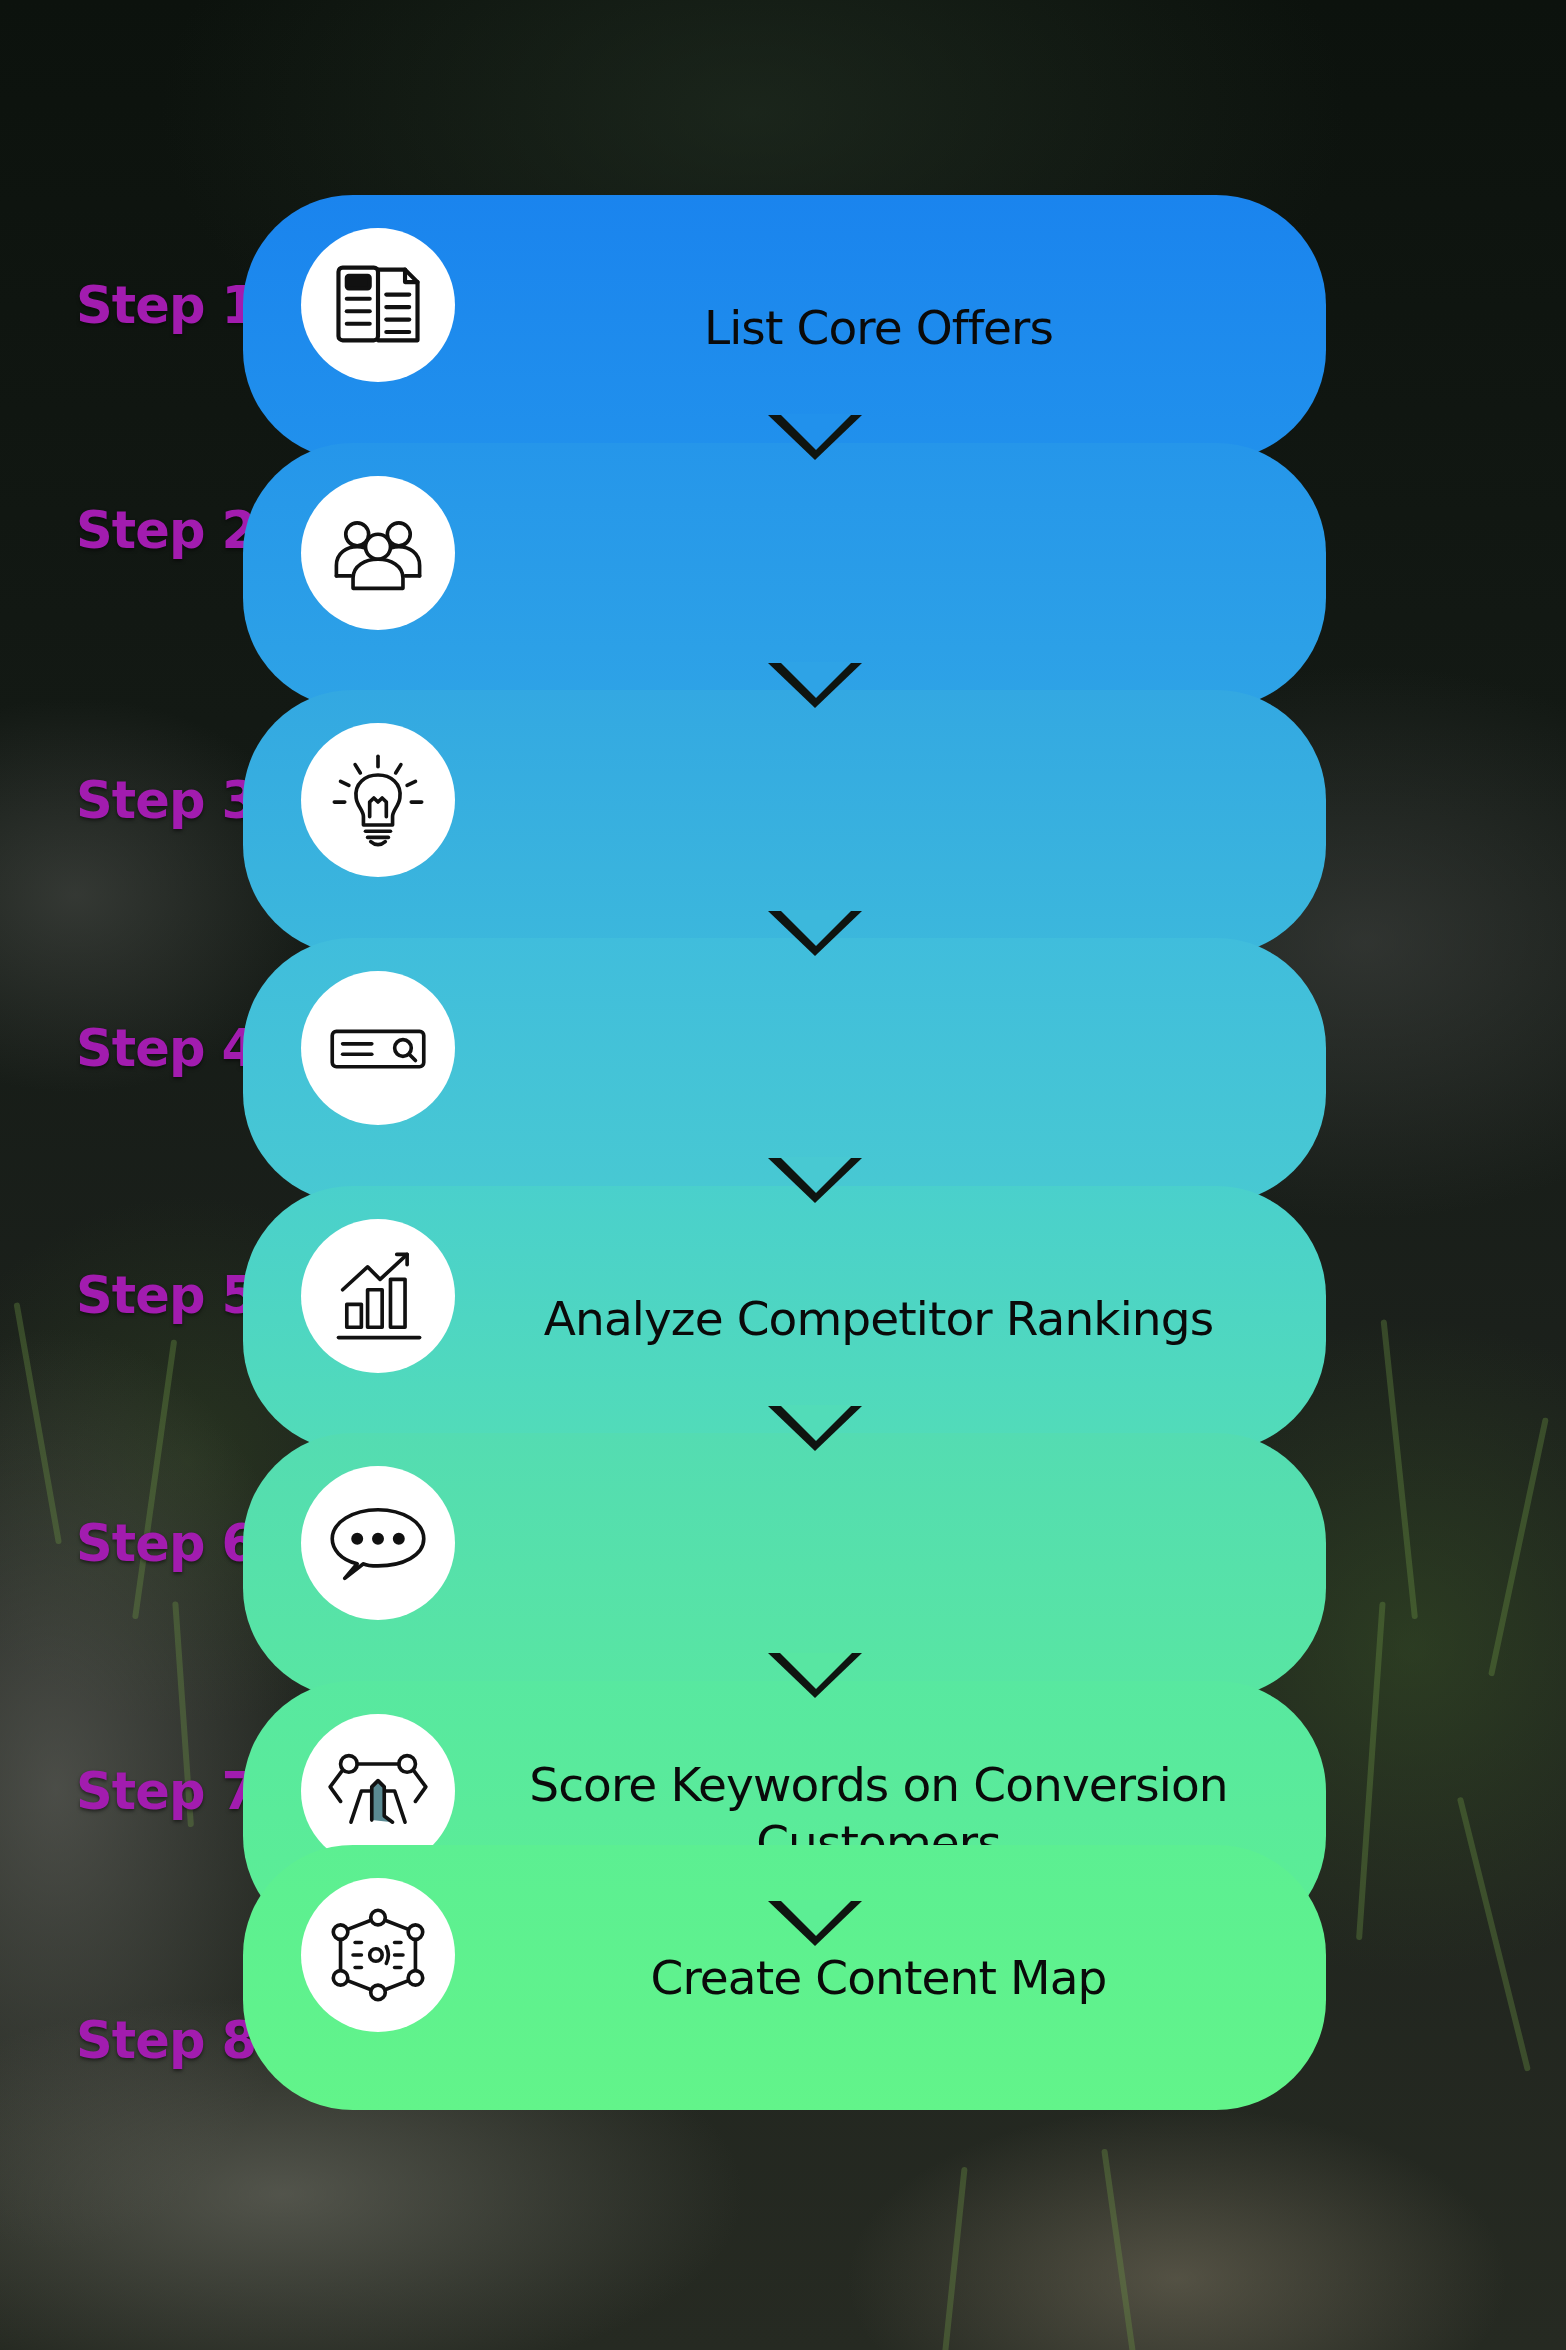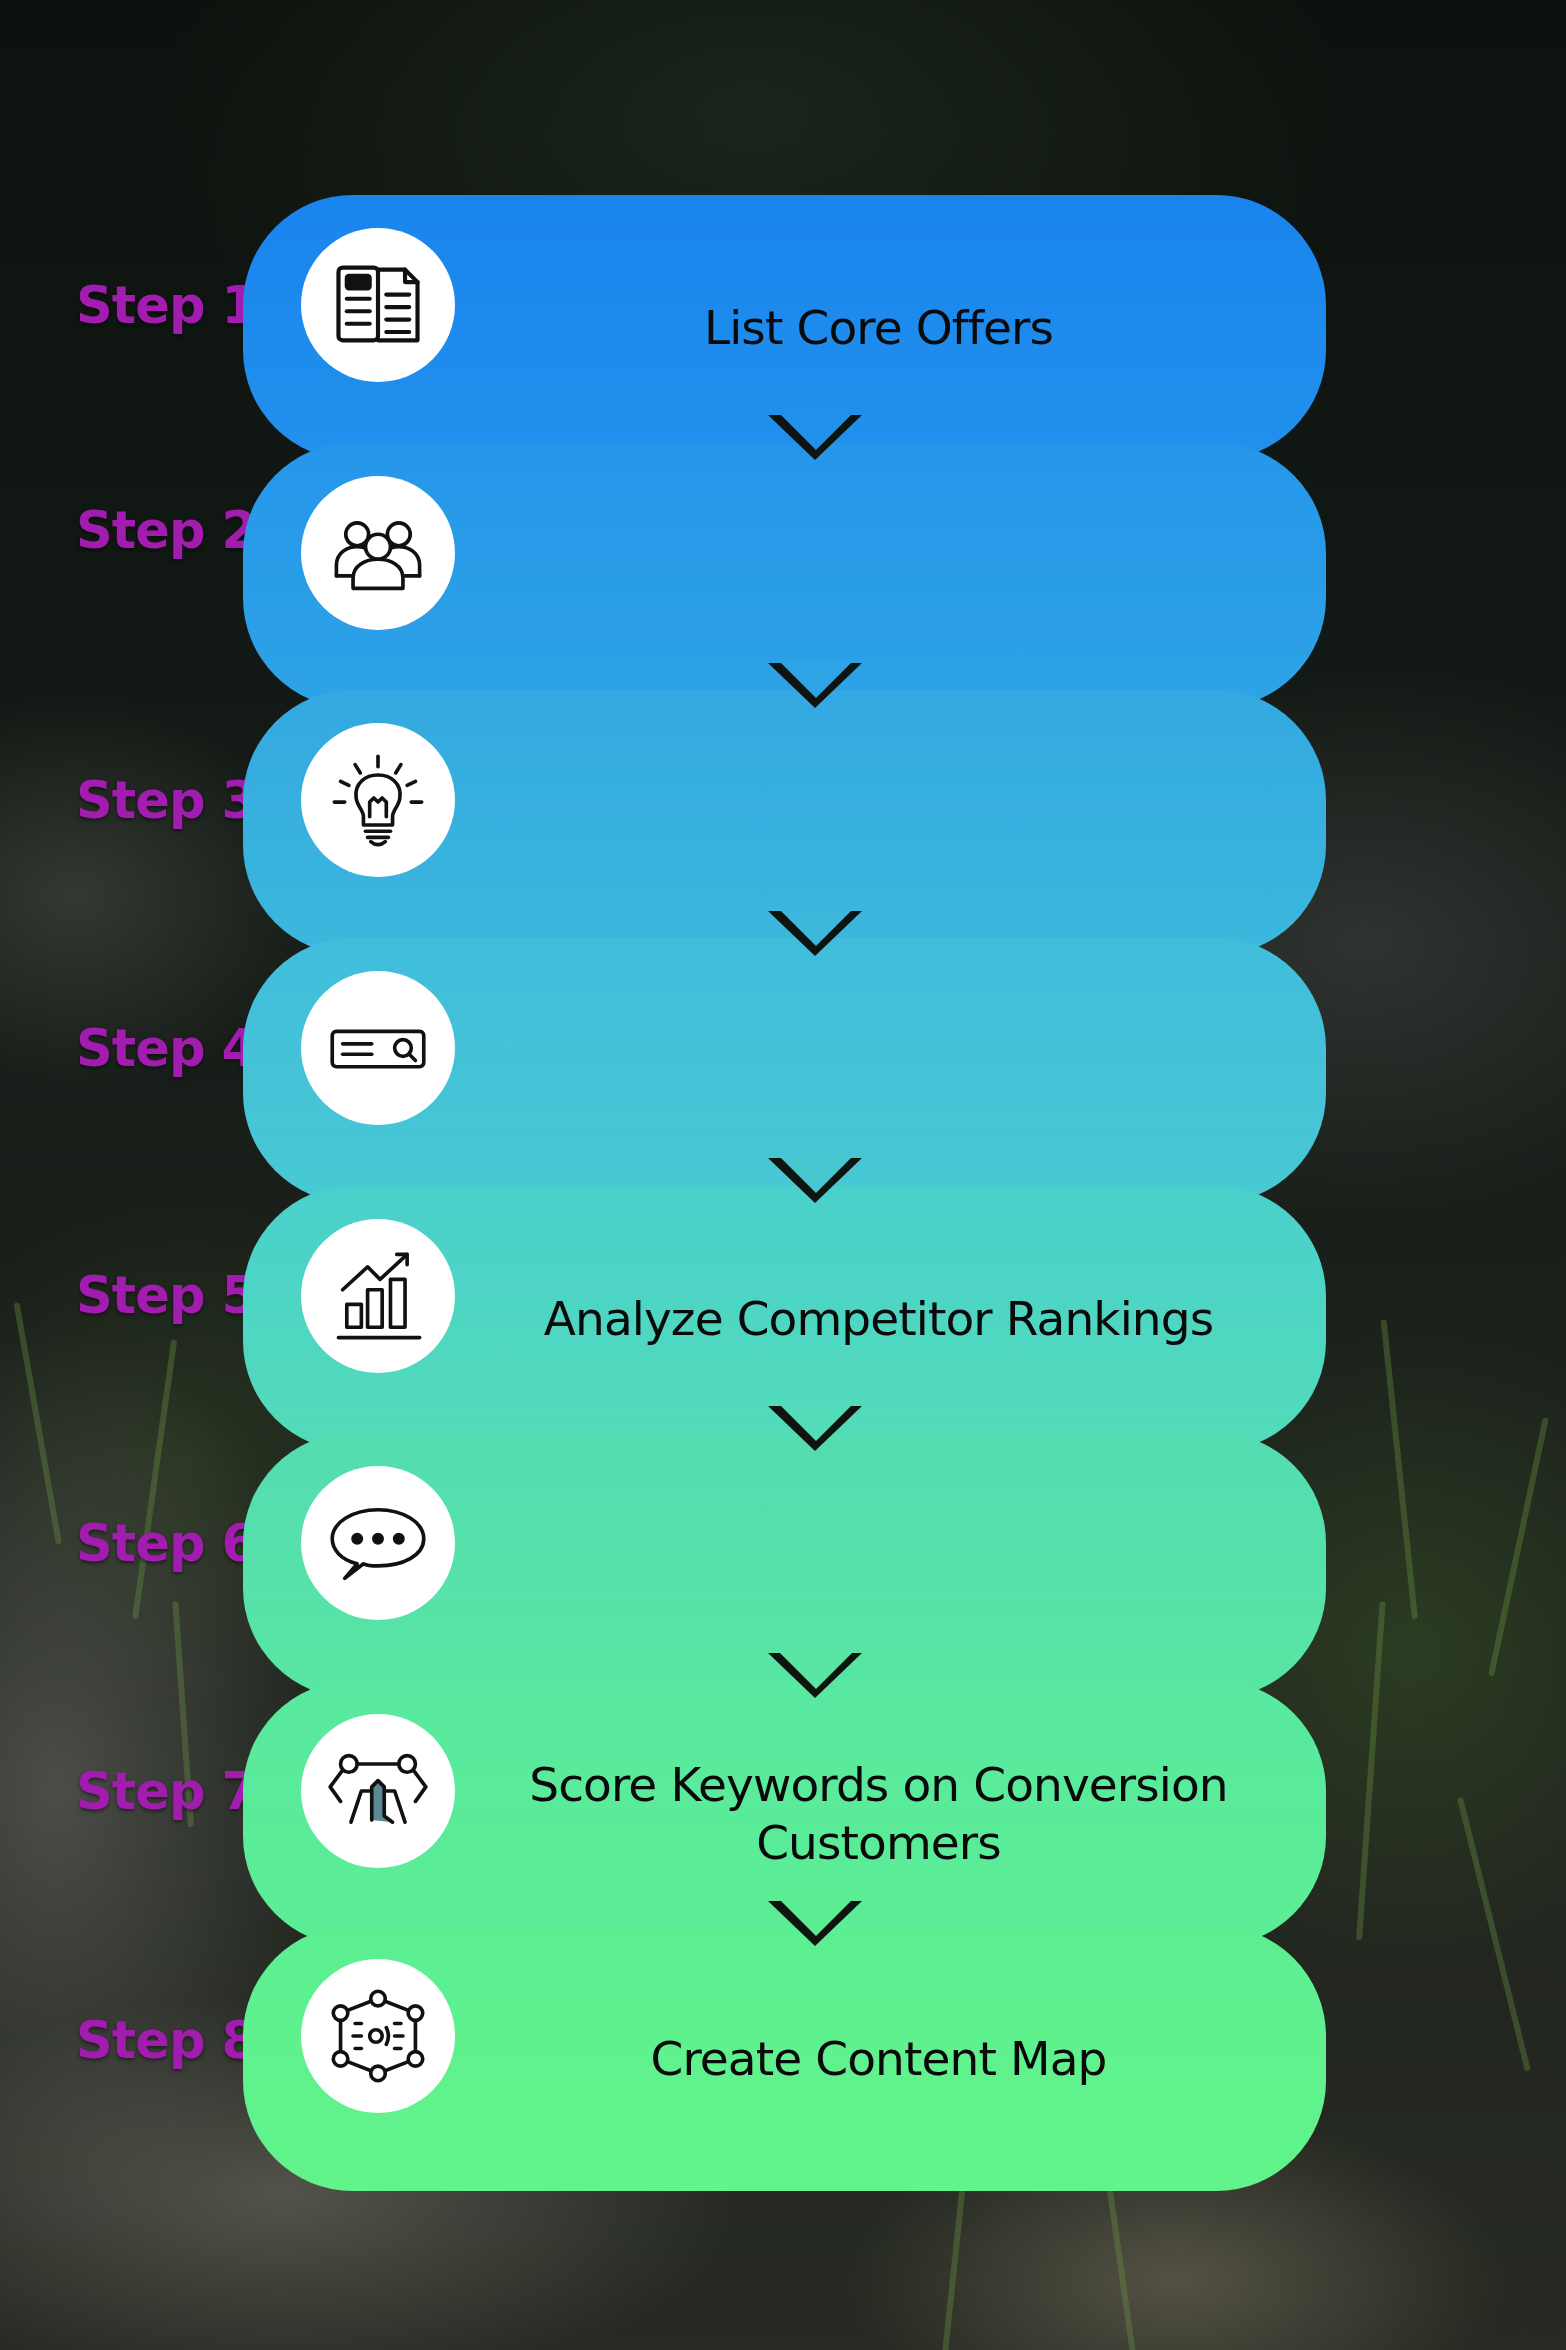--- a/index.html
+++ b/index.html
@@ -155,21 +155,21 @@
         <polyline points="84,30 96,46 86,60"></polyline>
         <polyline points="24,80 34,50 46,50"></polyline>
         <polyline points="76,80 66,50 54,50"></polyline>
         <path d="M44 78 V46 L50 40 L56 46 V74 L64 80" fill="#5a8a92"></path>
       </svg>
     </div>
     <div class="pill-text">Score Keywords on Conversion Customers</div>
   </div>
 
   <div class="label" style="top:2013px">Step 8</div>
-  <div class="pill" style="top:1926px;background:linear-gradient(180deg,#5cef92,#62f48a)">
+  <div class="pill" style="top:1845px;background:linear-gradient(180deg,#5cef92,#62f48a)">
     <div class="icon-circle">
       <svg viewBox="0 0 100 100" fill="#fff" stroke="#111" stroke-width="3.5" stroke-linecap="round" stroke-linejoin="round">
         <polyline points="14,28 50,14 86,28 86,72 50,86 14,72 14,28" fill="none"></polyline>
         <circle cx="50" cy="14" r="7"></circle>
         <circle cx="14" cy="28" r="7"></circle>
         <circle cx="86" cy="28" r="7"></circle>
         <circle cx="14" cy="72" r="7"></circle>
         <circle cx="86" cy="72" r="7"></circle>
         <circle cx="50" cy="86" r="7"></circle>
         <line x1="28" y1="38" x2="34" y2="38"></line>

